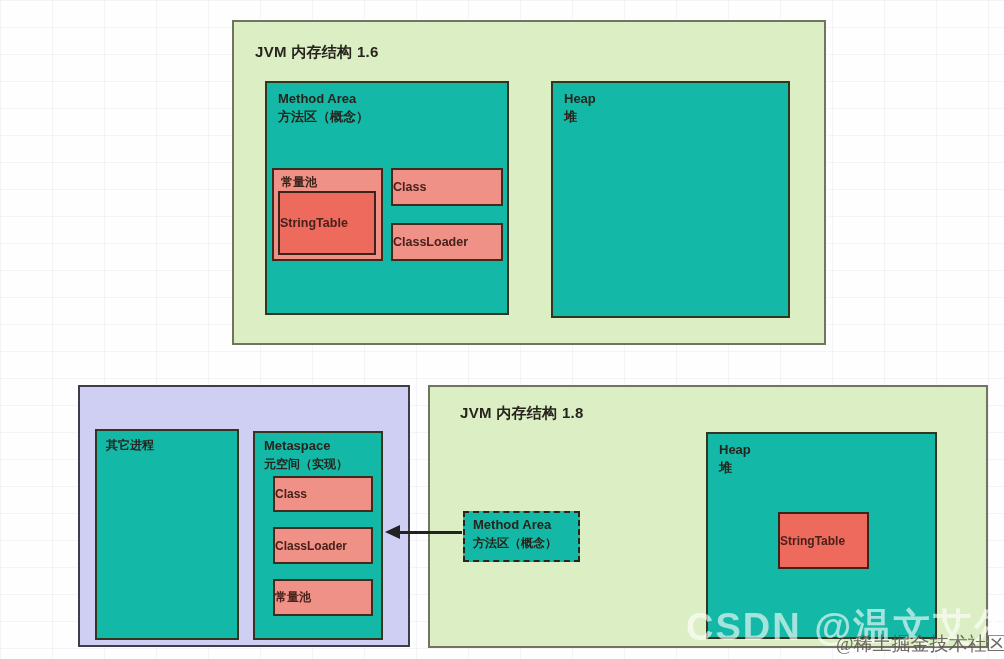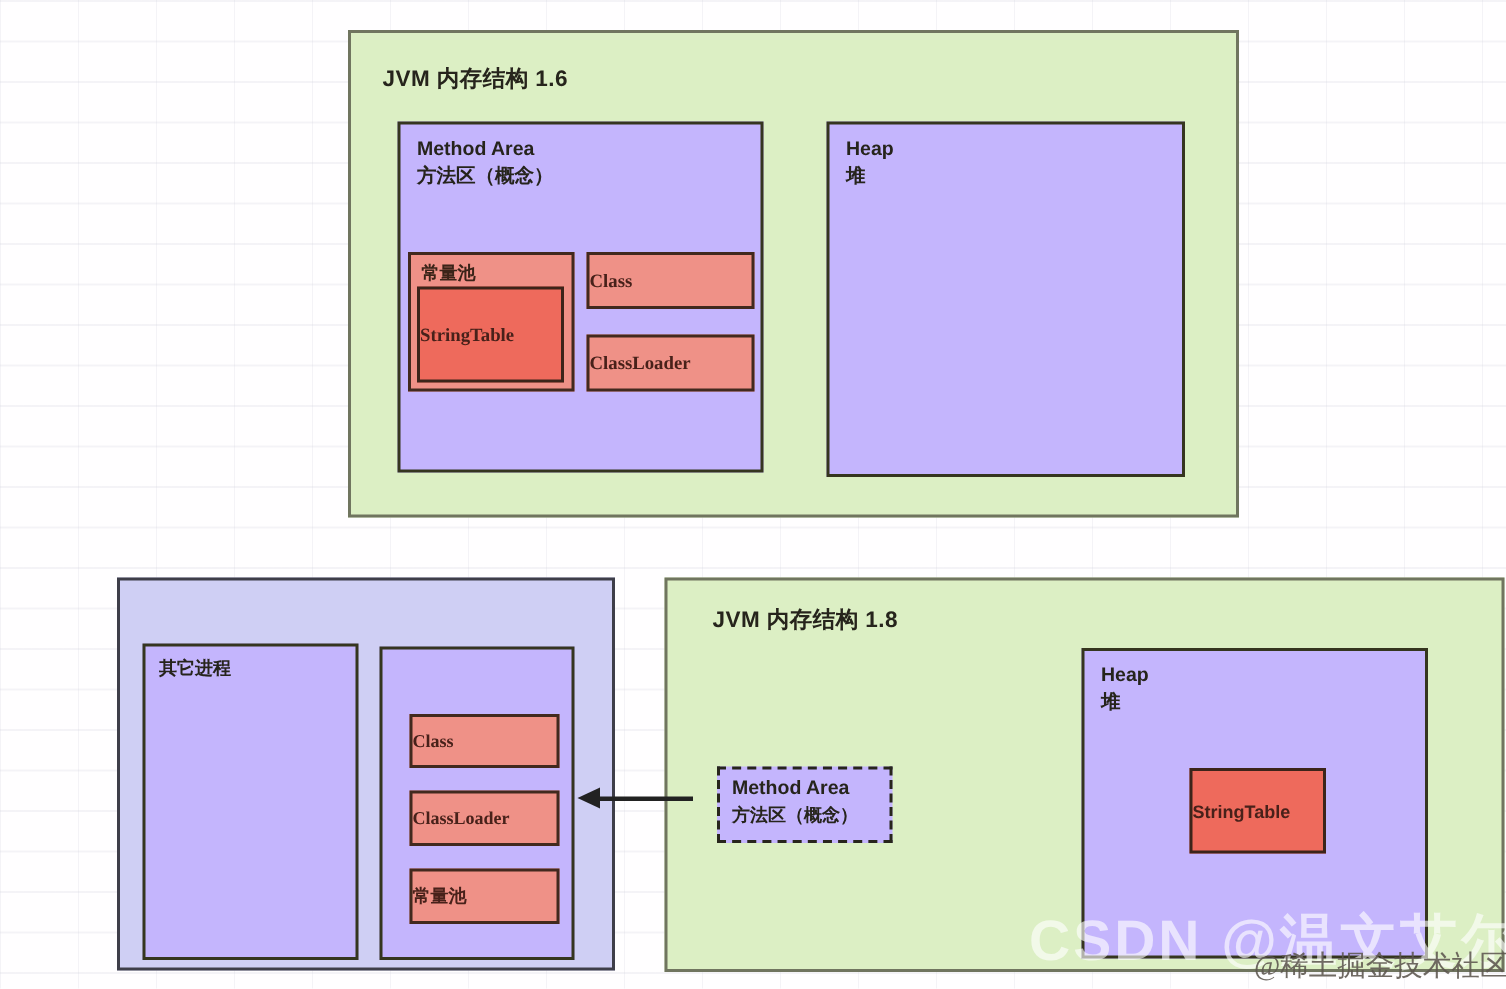--- a/index.html
+++ b/index.html
@@ -8,23 +8,23 @@
     font-family:"Liberation Sans","DejaVu Sans",sans-serif;
     background-color:#fffeff;
     background-image:
       linear-gradient(to right, rgba(205,205,218,0.22) 1px, transparent 1px),
       linear-gradient(to bottom, rgba(205,205,218,0.22) 1px, transparent 1px);
     background-size:52px 27px;
   }
   .canvas{position:absolute;left:0;top:0;width:1004px;height:659px;}
   .box{position:absolute;box-sizing:border-box;border:2px solid #0f766e;}
   .green{background:#dcefc4;border-color:#70755f;}
-  .yellow{background:#c4b5fd;border-color:#35351f;}
+  .yellow{background:#14b8a6;border-color:#35351f;}
   .purple{background:#cfcff4;border-color:#3e3e49;}
-  .salmon{background:#ef9187;border-color:#42291e;font-family:Liberation Serif, serif;}
+  .salmon{background:#ef9187;border-color:#42291e;}
   .red{background:#ee6a5c;border-color:#3c241a;}
   .dashed{border-style:dashed;border-width:2.5px;border-color:#27251c;}
   .section-title{
     position:absolute;font-size:15px;font-weight:bold;color:#26241c;
     white-space:nowrap;letter-spacing:0.3px;
   }
   .head-lines{position:absolute;left:11px;top:7px;color:#26241c;}
   .head-lines div{font-size:13px;font-weight:bold;line-height:18px;white-space:nowrap;}
   .tag-label{
     position:absolute;left:7px;top:4px;font-size:12px;font-weight:bold;color:#3a2318;
@@ -89,34 +89,38 @@
   </div>
 
   <div class="box purple" style="left:78px;top:385px;width:332px;height:262px;">
     <div class="section-title" style="left:18px;top:17px;font-size:14px;margin-top:28px;">本地内存</div>
 
     <div class="box yellow" style="left:15px;top:42px;width:144px;height:211px;font-family:Liberation Serif, serif;">
       <div class="tag-label" style="color:#26241c;font-size:12px;left:9px;top:6px;">其它进程</div>
     </div>
 
     <div class="box yellow" style="left:173px;top:44px;width:130px;height:209px;">
+      <div class="head-lines" style="left:9px;top:4px;">
+        <div style="font-size:13px;">Metaspace</div>
+        <div style="font-size:12px;">元空间（实现）</div>
+      </div>
 
       <div class="box salmon center-label" style="left:18px;top:43px;width:100px;height:36px;font-size:12px;">
         <span>Class</span>
       </div>
       <div class="box salmon center-label" style="left:18px;top:94px;width:100px;height:37px;font-size:12px;">
         <span>ClassLoader</span>
       </div>
       <div class="box salmon center-label" style="left:18px;top:146px;width:100px;height:37px;font-size:12px;">
         <span>常量池</span>
       </div>
     </div>
   </div>
 
-  <div class="box green" style="left:428px;top:385px;width:560px;height:263px;margin-left:15px;">
+  <div class="box green" style="left:428px;top:385px;width:560px;height:263px;">
     <div class="section-title" style="left:30px;top:17px;">JVM 内存结构 1.8</div>
 
     <div class="box yellow dashed" style="left:33px;top:124px;width:117px;height:51px;">
       <div class="head-lines" style="left:8px;top:3px;">
         <div>Method Area</div>
         <div style="font-size:12px;">方法区（概念）</div>
       </div>
     </div>
 
     <div class="box yellow" style="left:276px;top:45px;width:231px;height:207px;">

